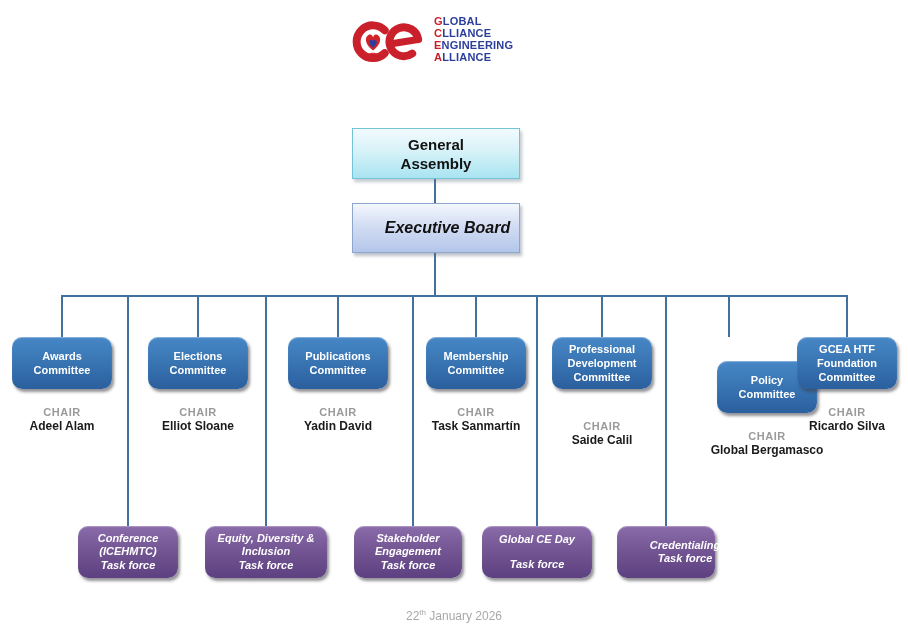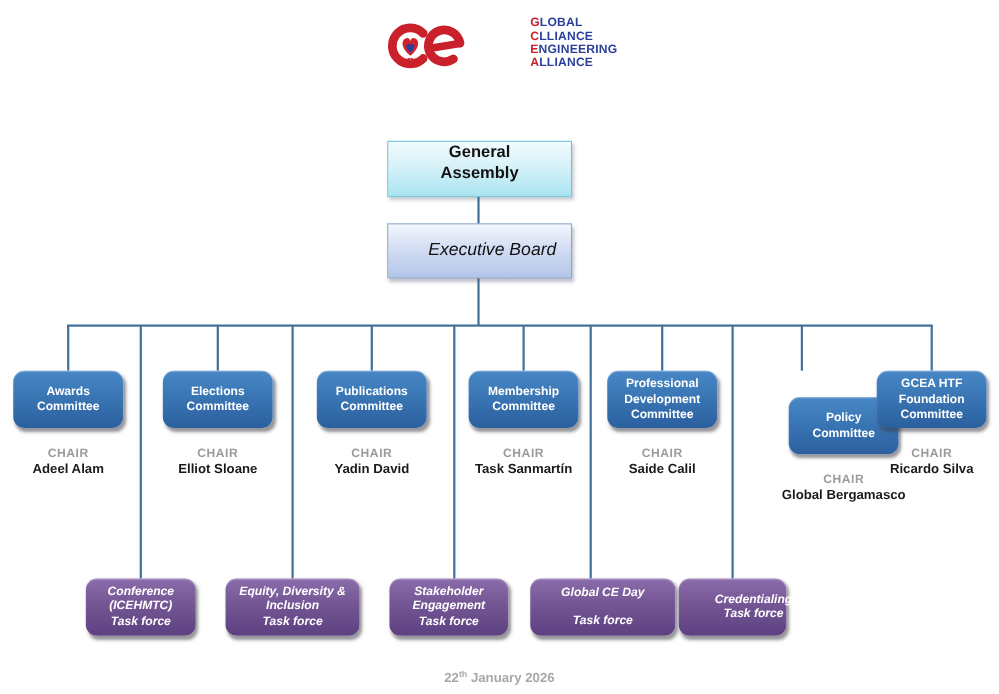--- a/index.html
+++ b/index.html
@@ -12,57 +12,57 @@
   *{margin:0;padding:0;box-sizing:border-box;}
   html,body{background:#ffffff;}
   body{font-family:"Liberation Sans",sans-serif;}
   .canvas{position:relative;width:908px;height:631px;background:#fff;overflow:hidden;}
 
   
   .vline{position:absolute;width:2px;background:var(--connector);}
   .hline{position:absolute;height:2px;background:var(--connector);}
 
   
-  .logo{position:absolute;left:345px;top:10px;display:flex;align-items:center;gap:48px;}
+  .logo{position:absolute;left:345px;top:10px;display:flex;align-items:center;}
   .logo-text{margin-left:3px;padding-top:2px;}
   .logo-line{font-size:11px;font-weight:bold;line-height:12px;letter-spacing:.2px;color:var(--logo-blue);}
   .logo-line .first{color:var(--logo-red);}
 
   
   .ga-box{position:absolute;left:352px;top:128px;width:168px;height:51px;
     background:linear-gradient(180deg,#f2fbfe 0%,#d7f2f8 45%,#a9e4f1 100%);
     border:1px solid var(--ga-border);box-shadow:2px 3px 3px rgba(90,110,120,.35);
-    display:flex;flex-direction:column;align-items:center;justify-content:flex-start;}
+    display:flex;flex-direction:column;align-items:center;justify-content:center;}
   .ga-box div{font-size:15px;font-weight:bold;color:#111;line-height:19px;}
   .eb-box{position:absolute;left:352px;top:203px;width:168px;height:50px;
     background:linear-gradient(180deg,#f3f7fd 0%,#d3ddf3 45%,#b3c6ea 100%);
     border:1px solid var(--eb-border);box-shadow:2px 3px 3px rgba(90,100,120,.4);
     display:flex;align-items:center;justify-content:center;}
-  .eb-box div{font-size:16px;font-weight:normal;font-style:italic;color:#111;margin-left:23px;}
+  .eb-box div{font-size:16px;font-weight:bold;font-style:italic;color:#111;margin-left:23px;}
 
   
   .cmt{position:absolute;top:337px;width:120px;display:flex;flex-direction:column;align-items:center;}
   .cmt-box{width:100px;height:52px;border-radius:10px;
     background:linear-gradient(180deg,var(--cmt-top) 0%,var(--cmt-mid) 45%,var(--cmt-bot) 100%);
     box-shadow:2px 3px 3px rgba(60,60,70,.55), inset 0 1px 1px rgba(255,255,255,.35);
     display:flex;flex-direction:column;align-items:center;justify-content:center;}
   .cmt-box div{color:#fff;font-weight:bold;font-size:11px;line-height:14px;text-align:center;}
   .chair{margin-top:16px;text-align:center;}
   .chair-title{font-size:11px;color:#9a9a9a;letter-spacing:.5px;line-height:14px;font-weight:bold;}
   .chair-name{font-size:12px;color:#1a1a1a;white-space:nowrap;line-height:15px;font-weight:bold;}
 
   
   .tf{position:absolute;top:526px;height:52px;border-radius:10px;
     background:linear-gradient(180deg,var(--tf-top) 0%,#745694 45%,var(--tf-bot) 100%);
     box-shadow:2px 3px 3px rgba(60,60,70,.55), inset 0 1px 1px rgba(255,255,255,.3);
     display:flex;flex-direction:column;align-items:center;justify-content:center;}
   .tf div{color:#fff;font-weight:bold;font-style:italic;font-size:11px;line-height:13.5px;text-align:center;}
 
   .footer-date{position:absolute;left:0;right:0;top:608px;text-align:center;
-    font-size:12px;color:#a8a8a8;font-weight:bold;}
+    font-size:12px;color:#a8a8a8;}
   .footer-date sup{font-size:8px;}
 </style>
 </head>
 <body>
 
 <div class="canvas">
 
   <div class="logo">
     <svg width="86" height="55" viewBox="0 0 92 58">
       <path d="M42.5 21.3 A17.5 17.5 0 1 0 42.5 45.7" fill="none" stroke="#c9202b" stroke-width="8.5" stroke-linecap="round"></path>
@@ -144,21 +144,21 @@
     <div class="cmt-box">
       <div>Membership</div>
       <div>Committee</div>
     </div>
     <div class="chair">
       <div class="chair-title">CHAIR</div>
       <div class="chair-name">Task Sanmartín</div>
     </div>
   </div>
 
-  <div class="cmt" style="left:542px;">
+  <div class="cmt" style="left:542px;gap:14px;">
     <div class="cmt-box">
       <div>Professional</div>
       <div>Development</div>
       <div>Committee</div>
     </div>
     <div class="chair">
       <div class="chair-title">CHAIR</div>
       <div class="chair-name">Saide Calil</div>
     </div>
   </div>
@@ -194,21 +194,21 @@
   <div class="tf" style="left:205px;width:122px;">
     <div>Equity, Diversity &amp;</div>
     <div>Inclusion</div>
     <div>Task force</div>
   </div>
   <div class="tf" style="left:354px;width:108px;">
     <div>Stakeholder</div>
     <div>Engagement</div>
     <div>Task force</div>
   </div>
-  <div class="tf" style="left:482px;width:132px;gap:11px;">
+  <div class="tf" style="left:482px;width:110px;gap:11px;">
     <div>Global CE Day</div>
     <div>Task force</div>
   </div>
   <div class="tf" style="left:617px;width:98px;padding-left:38px;">
     <div>Credentialing</div>
     <div>Task force</div>
   </div>
 
   <div class="footer-date">
     <span>22</span><sup>th</sup><span> January 2026</span>

